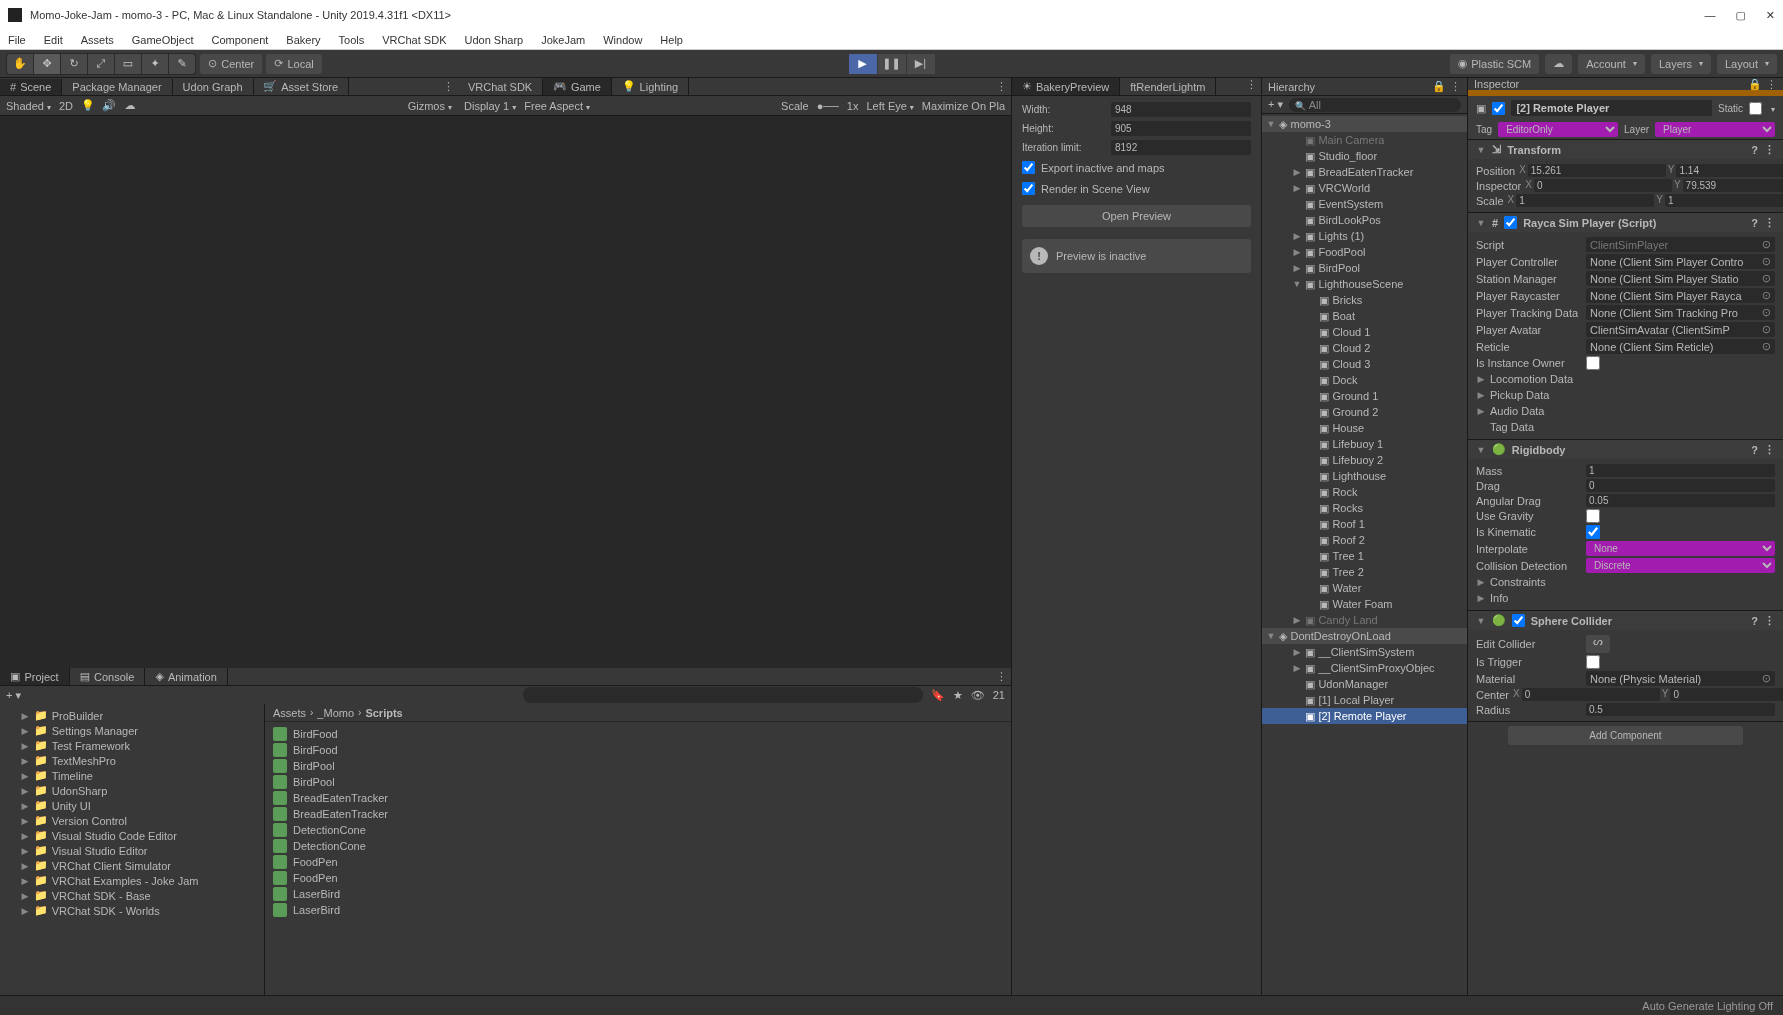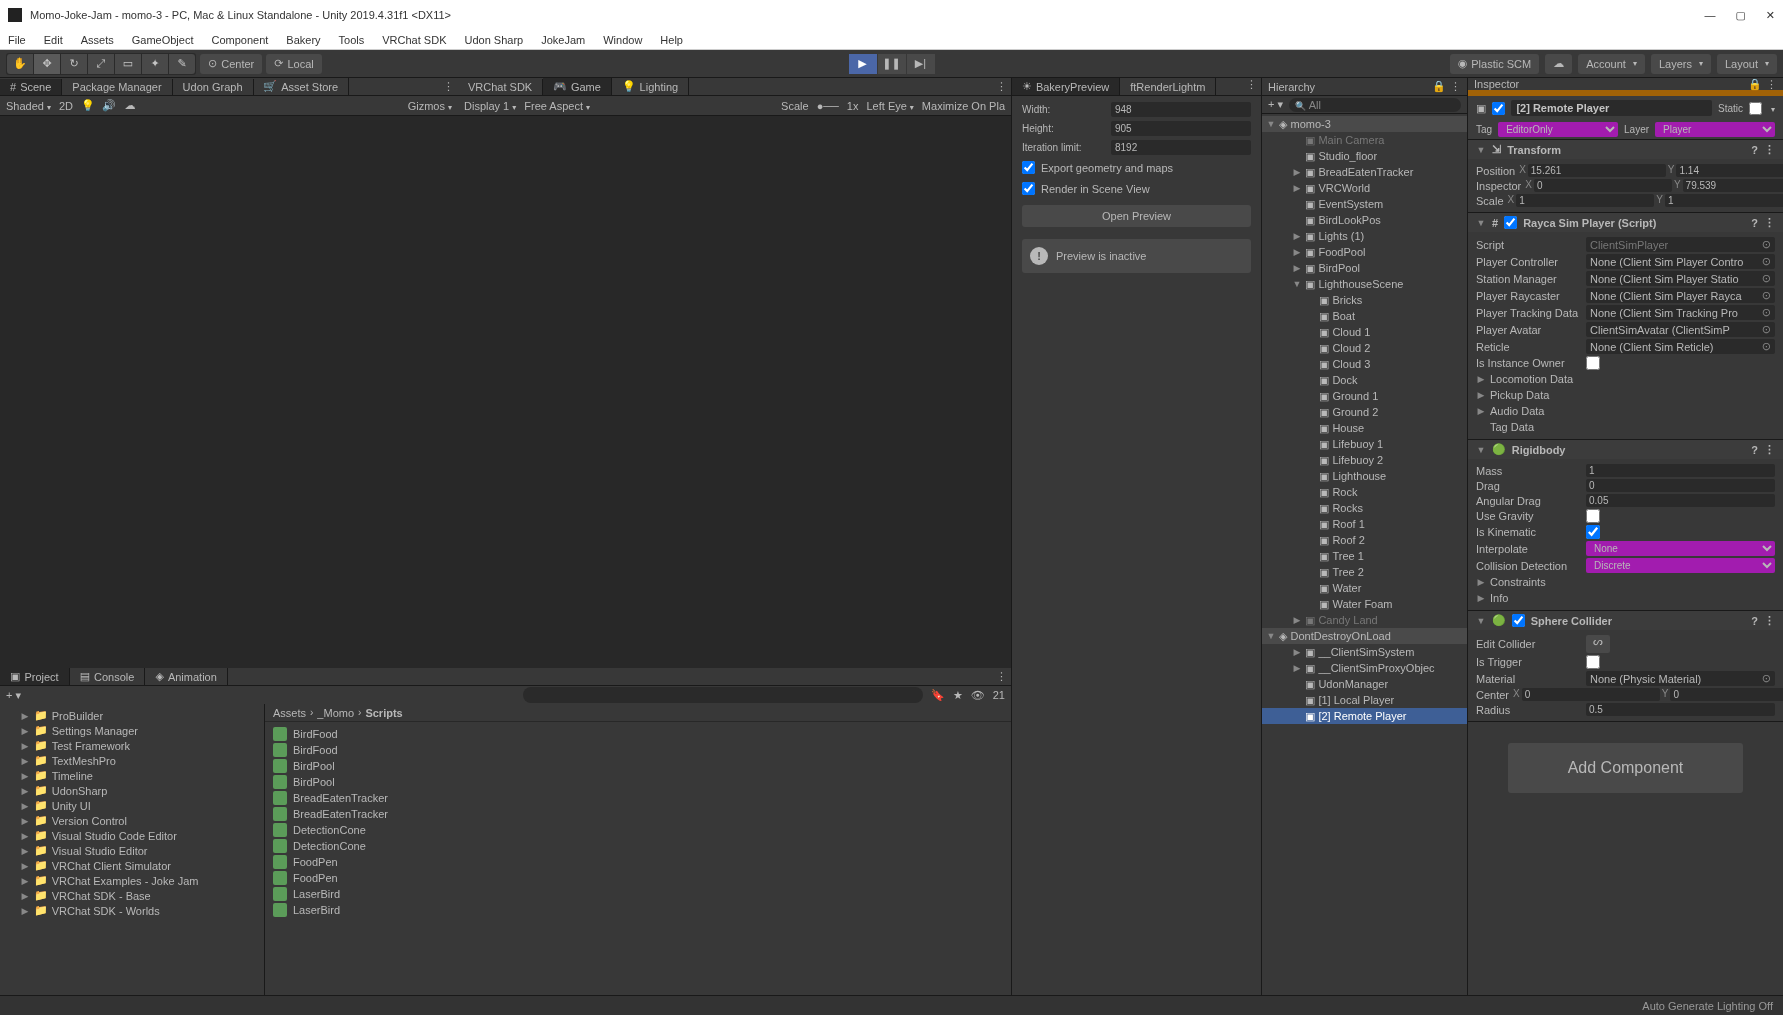--- a/index.html
+++ b/index.html
@@ -74,21 +74,21 @@
 .comp-body{padding:4px 8px;background:#383838}
 .prop-row{display:flex;align-items:center;gap:4px;padding:1px 0;font-size:10px}
 .prop-row label{width:106px}
 .prop-row input[type=text]{flex:1;background:#2a2a2a;border:none;color:#b8b8b8;padding:1px 3px;font-size:10px;border-radius:2px;min-width:0}
 .prop-row input[type=checkbox]{width:14px;height:14px}
 .xyz-group{display:flex;flex:1;gap:2px}
 .xyz-group span{font-size:10px;color:#888}
 .obj-field{flex:1;background:#2a2a2a;padding:1px 4px;border-radius:2px;font-size:10px;display:flex;align-items:center;justify-content:space-between;min-width:0;overflow:hidden;white-space:nowrap}
 .obj-field .circ{color:#888}
 .foldout{padding:2px 0;font-size:10px;display:flex;align-items:center;gap:4px;cursor:pointer}
-.add-comp{margin:21px 40px;background:#494949;padding:16px;text-align:center;border-radius:3px;cursor:pointer;font-size:16px}
+.add-comp{margin:4px 40px;background:#494949;padding:4px;text-align:center;border-radius:3px;cursor:pointer;font-size:10px}
 .status-bar{position:absolute;bottom:0;left:0;right:0;height:20px;background:#333;border-top:1px solid #191919;display:flex;align-items:center;justify-content:flex-end;padding:0 10px;font-size:10px;color:#999}
 .drop-arrow::after{content:'▾';margin-left:3px;font-size:8px}
 .proj-toolbar{height:18px;display:flex;align-items:center;padding:0 6px;justify-content:space-between}
 </style>
 </head>
 <body>
 
 <div class="title-bar">
   <div class="left">
     <span class="unity-icon"></span>
@@ -373,21 +373,21 @@
       <div class="field-row">
           <label>Height:</label>
           <input type="text" value="905" style="">
         </div>
       <div class="field-row">
           <label>Iteration limit:</label>
           <input type="text" value="8192" style="">
         </div>
       <div class="check-row">
           <input type="checkbox" checked="" style="">
-          <span>Export geometry and maps</span>
+          <span>Export inactive and maps</span>
         </div>
       <div class="check-row">
           <input type="checkbox" checked="" style="">
           <span>Render in Scene View</span>
         </div>
       <div class="wide-btn">Open Preview</div>
       <div class="preview-box">
           <span class="excl">!</span>
           <span>Preview is inactive</span>
         </div>

